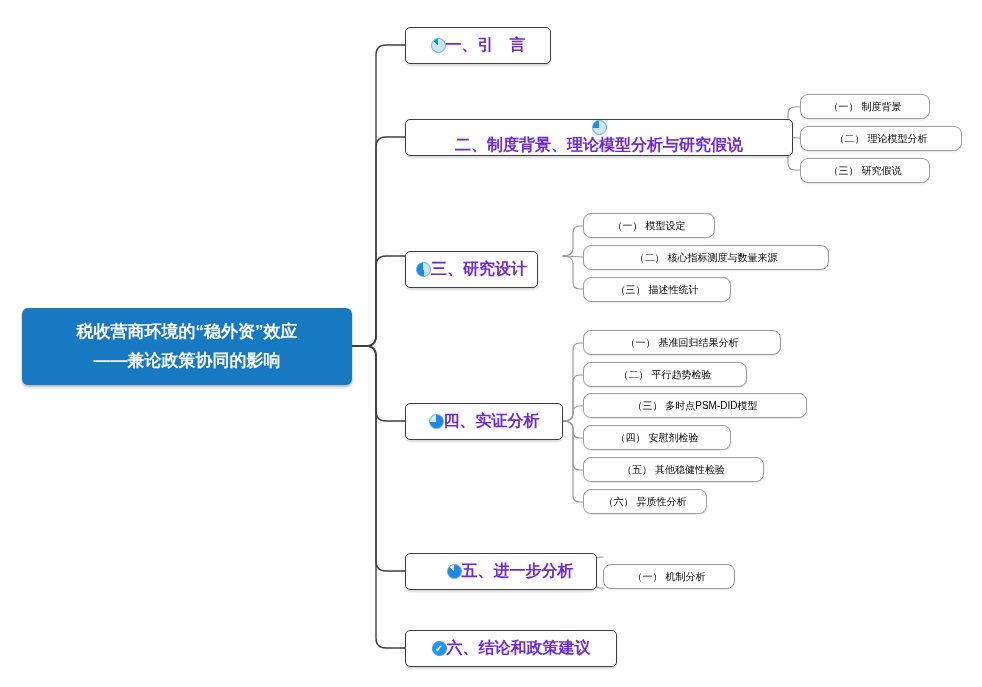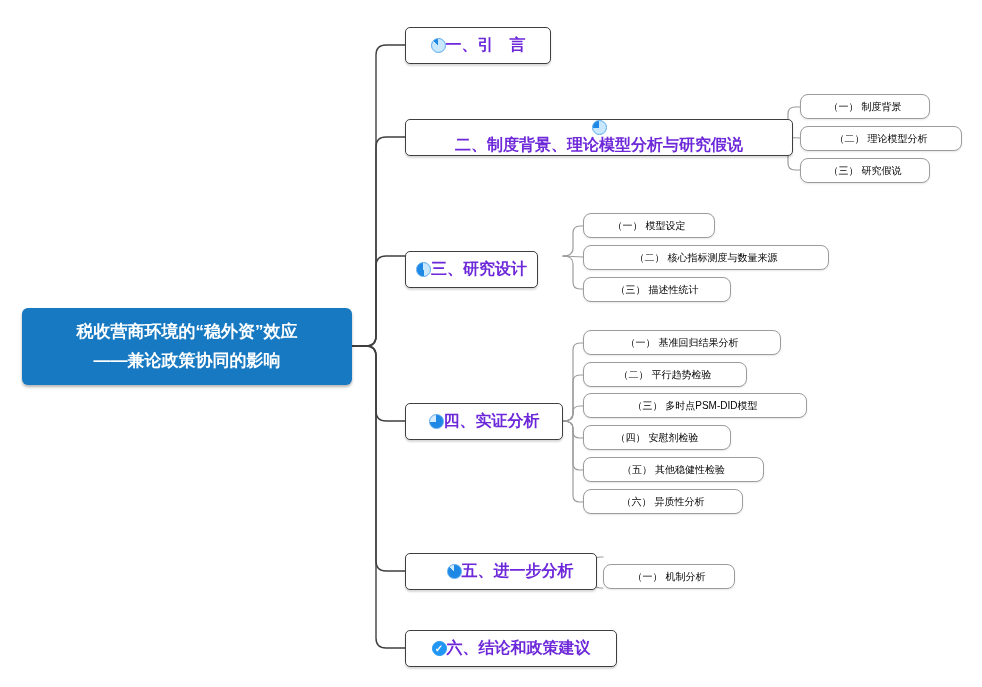--- a/index.html
+++ b/index.html
@@ -134,21 +134,21 @@
   </div>
   <div class="node child-node" style="left:583px;top:393px;width:224px;">
     <span>（三） 多时点PSM-DID模型</span>
   </div>
   <div class="node child-node" style="left:583px;top:425px;width:148px;">
     <span>（四） 安慰剂检验</span>
   </div>
   <div class="node child-node" style="left:583px;top:457px;width:181px;">
     <span>（五） 其他稳健性检验</span>
   </div>
-  <div class="node child-node" style="left:583px;top:489px;width:160px;">
+  <div class="node child-node" style="left:583px;top:489px;width:124px;">
     <span>（六） 异质性分析</span>
   </div>
 
   <div class="node child-node" style="left:603px;top:544px;width:132px;margin-top:20px;">
     <span>（一） 机制分析</span>
   </div>
 
 </div>
 
 </body></html>

